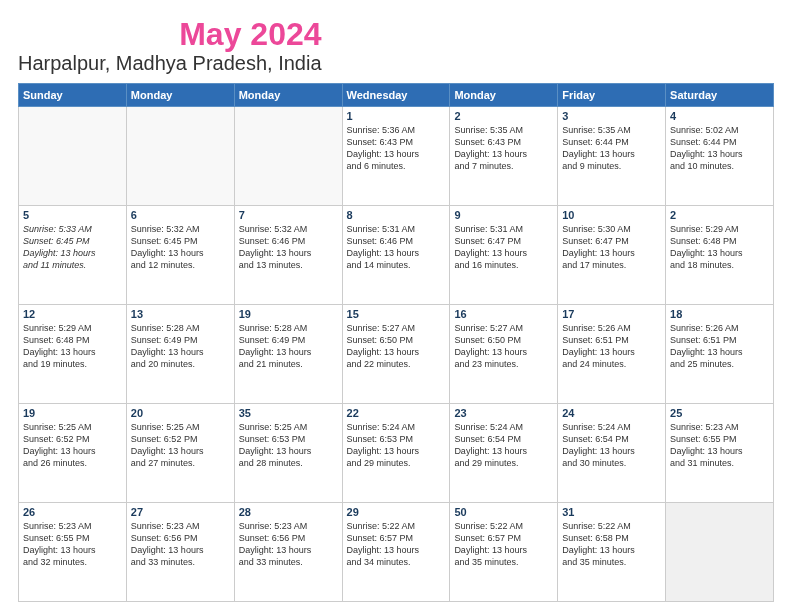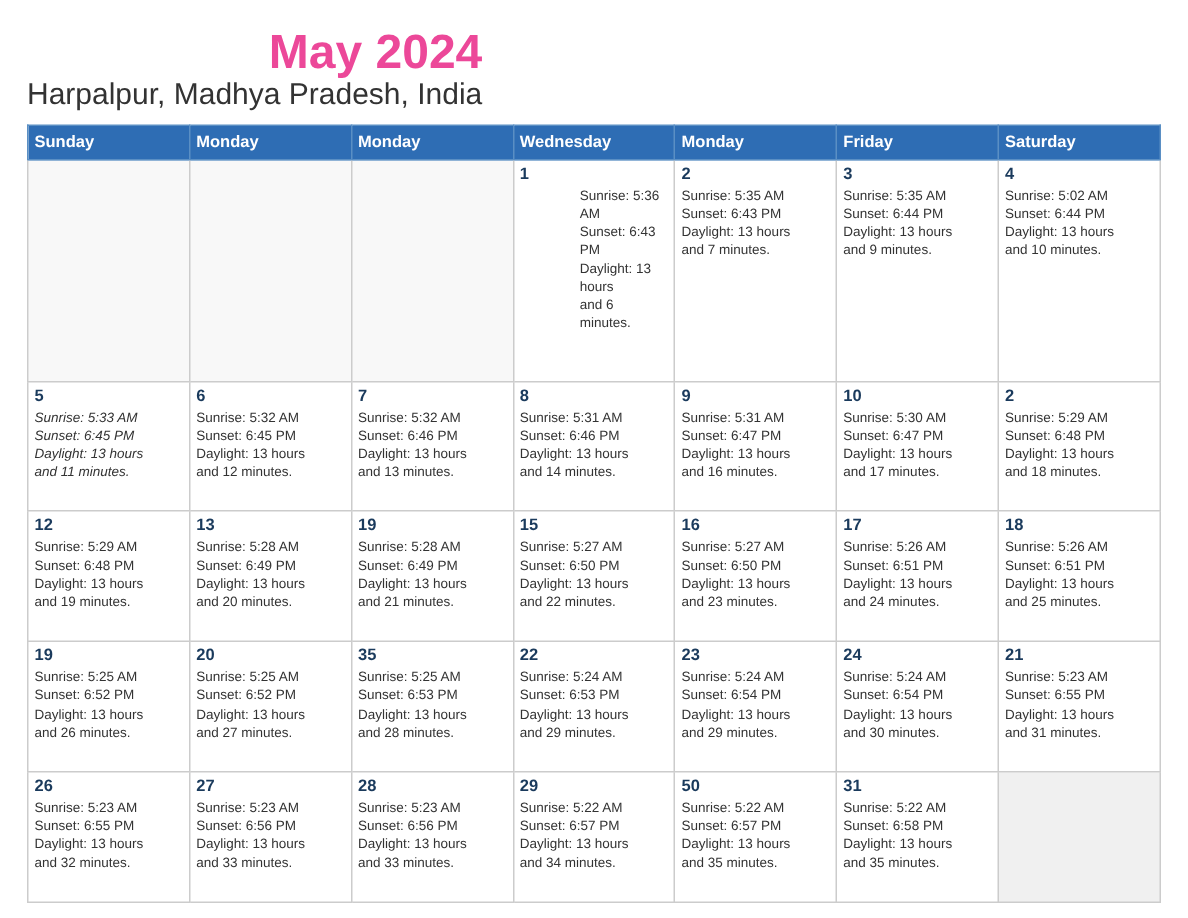--- a/index.html
+++ b/index.html
@@ -123,21 +123,21 @@
           <th>Saturday</th>
         </tr>
     </thead>
     <tbody id="calendar-body">
     <tr>
           <td class="empty"></td>
           <td class="empty"></td>
           <td class="empty"></td>
           <td>
             <span class="day-num">1</span>
-            <div class="day-info" style="white-space: pre-line; margin-left: 40px;">Sunrise: 5:36 AM
+            <div class="day-info" style="white-space: pre-line;">Sunrise: 5:36 AM
 Sunset: 6:43 PM
 Daylight: 13 hours
 and 6 minutes.</div>
           </td>
           <td>
             <span class="day-num">2</span>
             <div class="day-info" style="white-space: pre-line;">Sunrise: 5:35 AM
 Sunset: 6:43 PM
 Daylight: 13 hours
 and 7 minutes.</div>
@@ -296,21 +296,21 @@
 and 29 minutes.</div>
           </td>
           <td>
             <span class="day-num">24</span>
             <div class="day-info" style="white-space: pre-line;">Sunrise: 5:24 AM
 Sunset: 6:54 PM
 Daylight: 13 hours
 and 30 minutes.</div>
           </td>
           <td>
-            <span class="day-num">21</span>
+            <span class="day-num">25</span>
             <div class="day-info" style="white-space: pre-line;">Sunrise: 5:23 AM
 Sunset: 6:55 PM
 Daylight: 13 hours
 and 31 minutes.</div>
           </td>
         </tr>
         <tr>
           <td>
             <span class="day-num">26</span>
             <div class="day-info" style="white-space: pre-line;">Sunrise: 5:23 AM

